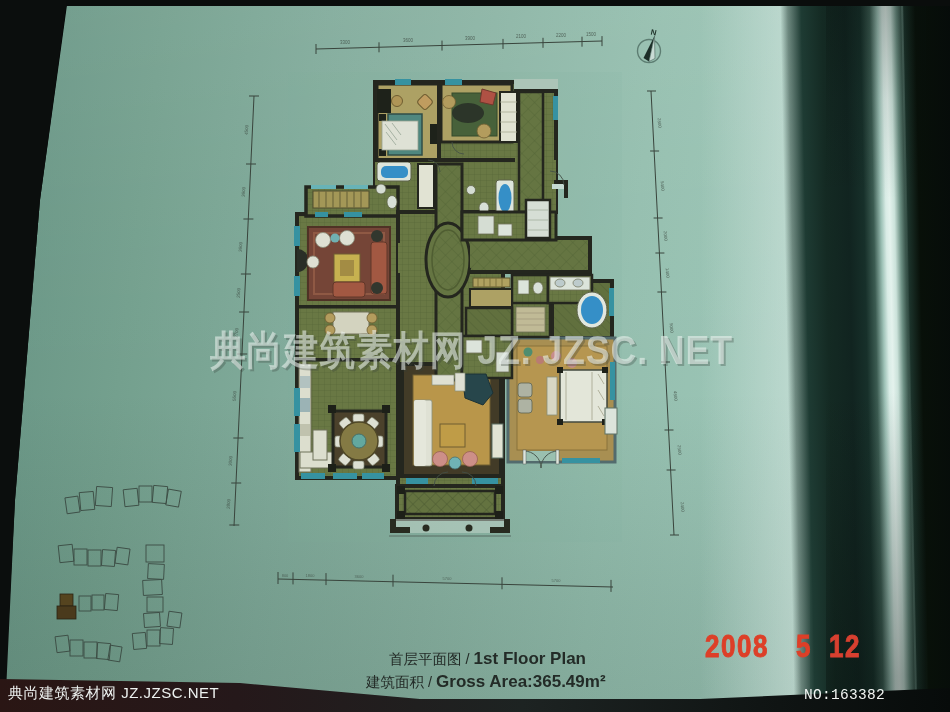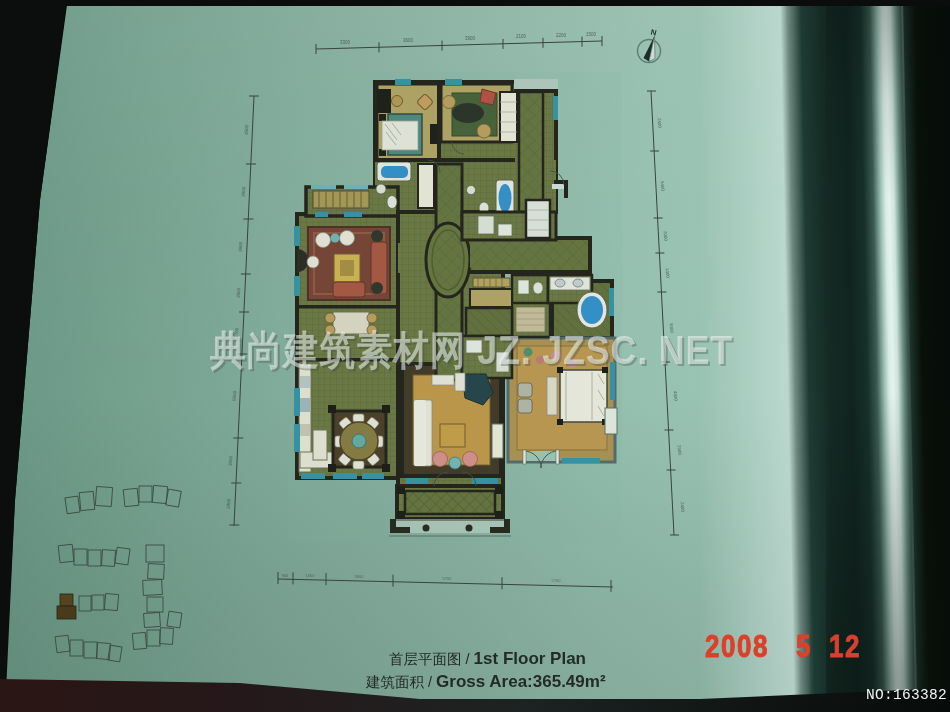--- a/index.html
+++ b/index.html
@@ -476,19 +476,20 @@
 
   <text x="389" y="664" font-size="14.5" fill="#232b27" font-family="Liberation Sans">首层平面图 / <tspan font-weight="bold" font-size="17">1st Floor Plan</tspan></text>
 
   <text x="366" y="687" font-size="14.5" fill="#232b27" font-family="Liberation Sans">建筑面积 / <tspan font-weight="bold" font-size="17">Gross Area:365.49m²</tspan></text>
   </svg>
 
   <div class="abs" id="footbar" style="left:0;top:676px;width:950px;height:36px;
       background:linear-gradient(90deg,#2a1614 0%,#25181a 25%,#1d2322 55%,#101514 80%,#070b0a 100%);
       clip-path:polygon(0 3px,240px 7px,420px 23px,700px 23px,950px 12px,950px 36px,0 36px);"></div>
 
-
-  <div class="abs" style="left:866px;top:687px;color:#f2f5f3;font-size:14.5px;font-family:'Liberation Mono',monospace;letter-spacing:0.3px;">NO:163382</div>
+  <div class="abs" style="left:8px;top:684px;width:400px;color:#eef2f0;font-size:15px;letter-spacing:0.5px;">典尚建筑素材网 JZ.JZSC.NET</div>
+
+  <div class="abs" style="left:804px;top:687px;color:#f2f5f3;font-size:14.5px;font-family:'Liberation Mono',monospace;letter-spacing:0.3px;">NO:163382</div>
 
   <div class="abs" style="left:705px;top:628px;color:#dd3f28;font-size:26px;font-weight:bold;font-family:'Liberation Sans',sans-serif;letter-spacing:1.5px;-webkit-text-stroke:0.8px #dd3f28;transform:scaleY(1.22);transform-origin:0 0;">2008</div>
   <div class="abs" style="left:796px;top:628px;color:#dd3f28;font-size:26px;font-weight:bold;font-family:'Liberation Sans',sans-serif;letter-spacing:1.5px;-webkit-text-stroke:0.8px #dd3f28;transform:scaleY(1.22);transform-origin:0 0;">5</div>
   <div class="abs" style="left:829px;top:628px;color:#d84030;font-size:26px;font-weight:bold;font-family:'Liberation Sans',sans-serif;letter-spacing:1.5px;-webkit-text-stroke:0.8px #d84030;transform:scaleY(1.22);transform-origin:0 0;">12</div>
 </div>
 
 </body></html>

